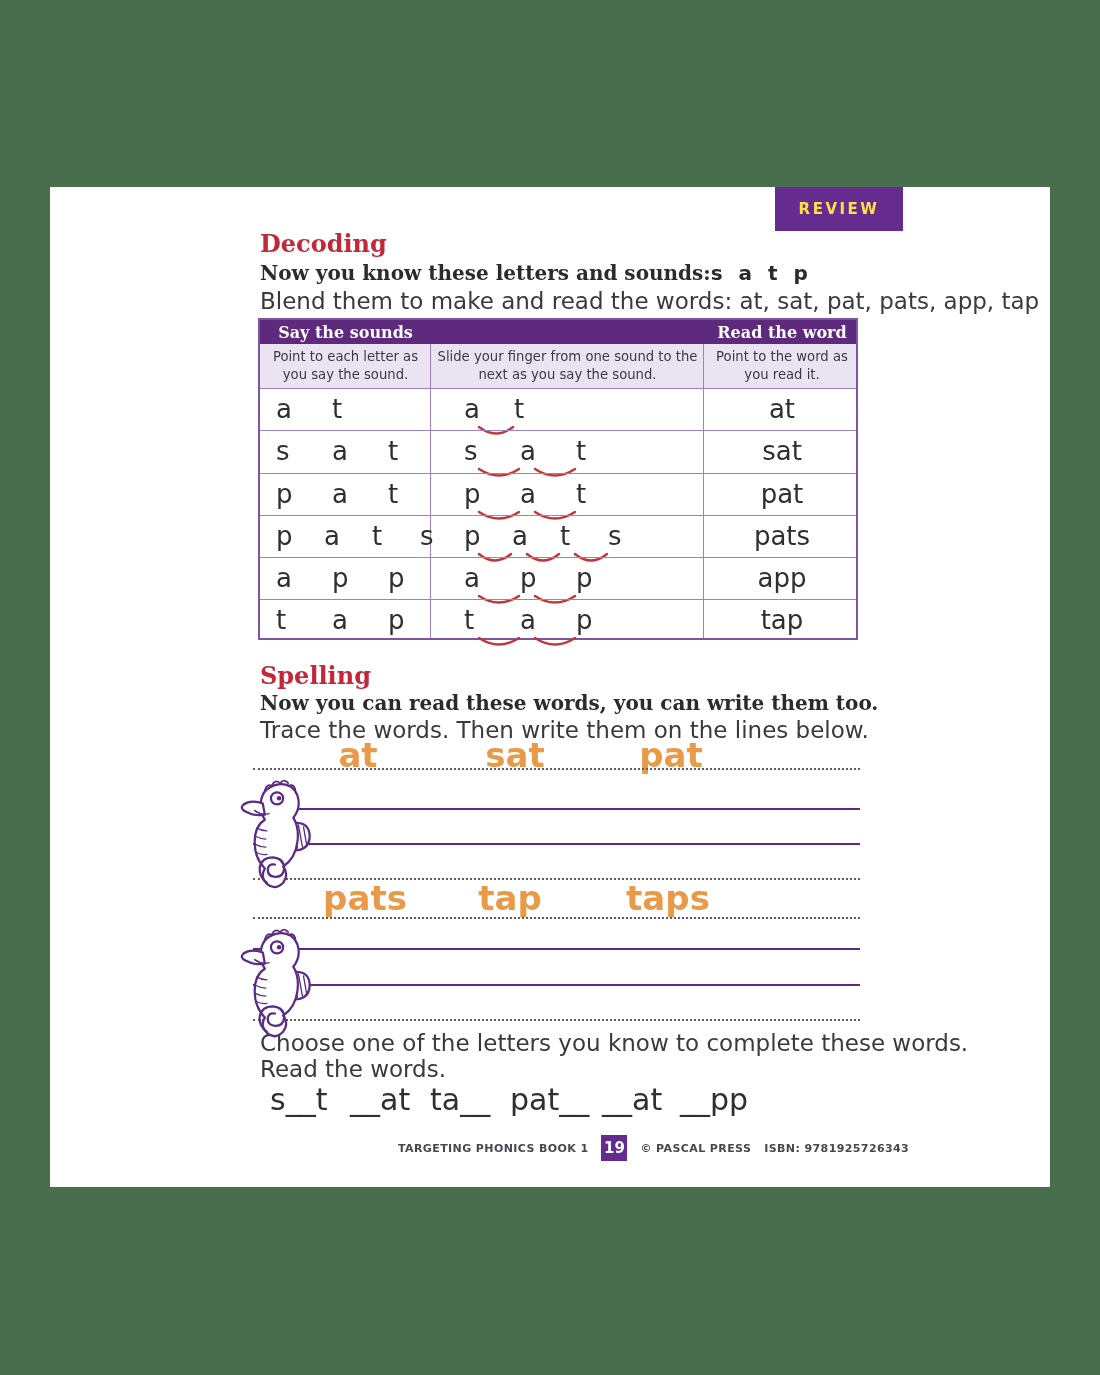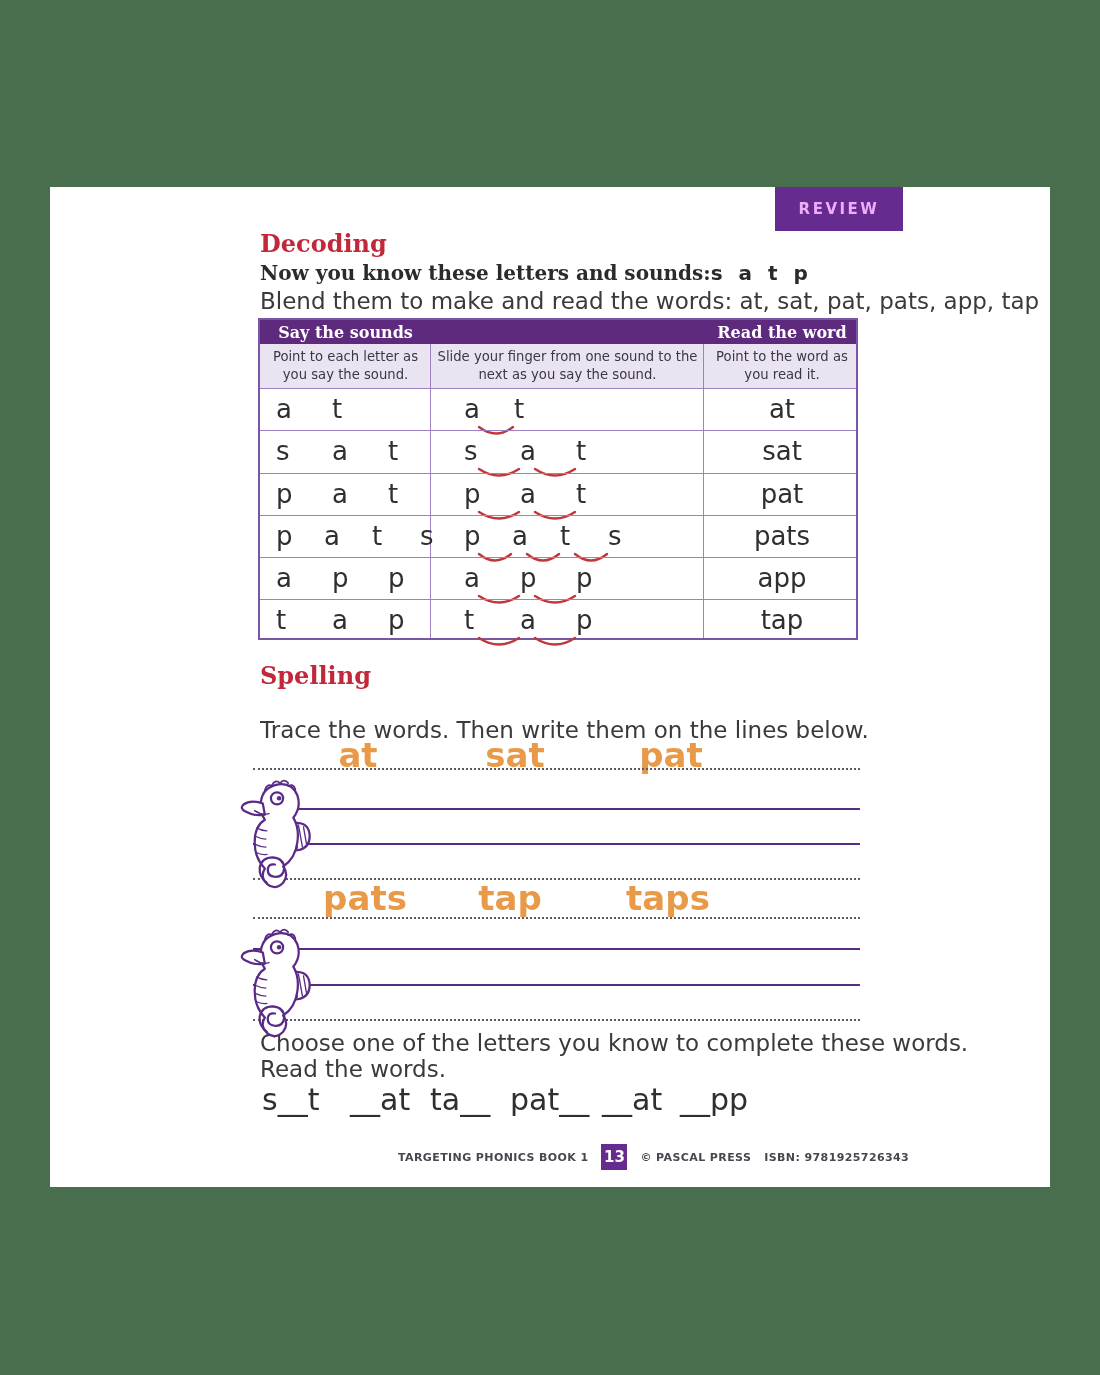--- a/index.html
+++ b/index.html
@@ -8,21 +8,21 @@
     background:#486E4D;overflow:hidden;
     font-family:"DejaVu Sans",sans-serif;
   }
   .page{
     position:absolute;left:50px;top:187px;width:1000px;height:1000px;
     background:#ffffff;
   }
   
   .badge{
     position:absolute;left:725px;top:0;width:128px;height:44px;
-    background:#662B8F;color:#f0abfc;display:flex;align-items:center;justify-content:center;
+    background:#662B8F;color:#fde047;display:flex;align-items:center;justify-content:center;
     font-size:15px;font-weight:bold;letter-spacing:2.5px;
   }
   
   .sect-heading{
     position:absolute;left:210px;color:#C1293B;
     font-family:"DejaVu Serif",serif;font-weight:bold;font-size:24px;
   }
   .bold-line{
     position:absolute;left:210px;color:#2E2A2C;
     font-family:"DejaVu Serif",serif;font-weight:bold;font-size:20px;
@@ -68,21 +68,21 @@
   .wline.solid{border-top:2.5px solid #5A2B86;}
   .seahorse{position:absolute;left:186px;width:78px;height:118px;z-index:3;}
   
   .cword{
     position:absolute;top:895px;font-size:30px;color:#2F2F2F;line-height:1.2;
   }
   
   .footer{
     position:absolute;left:348px;top:948px;height:26px;
     display:flex;align-items:center;gap:13px;
-    color:#4A4550;font-size:11px;font-weight:600;letter-spacing:0.4px;margin-top:9px;
+    color:#4A4550;font-size:11px;font-weight:600;letter-spacing:0.4px;
   }
   .pagebox{
     width:26px;height:26px;background:#662B8F;color:#fff;
     display:flex;align-items:center;justify-content:center;
     font-size:15px;font-weight:bold;letter-spacing:0;
   }
 </style>
 </head>
 <body>
 
@@ -197,20 +197,21 @@
               </svg></div>
             <div class="arc" style="left: 273px; width: 44px;"><svg width="44" height="12" viewBox="0 0 44 12">
                 <path d="M2 2 Q 22 15 42 2" fill="none" stroke="#C0373B" stroke-width="2.4" stroke-linecap="round"></path>
               </svg></div>
             <span class="readword">tap</span>
           </div>
         </div>
     </div>
 
     <div class="sect-heading" style="top:474px">Spelling</div>
+    <div class="bold-line" style="top:504px">Now you can read these words, you can write them too.</div>
     <div class="hand-line" style="top:530px">Trace the words. Then write them on the lines below.</div>
 
     <div id="trace1">
         <span class="trace-word" style="left: 308px; top: 551px;">at</span>
         <span class="trace-word" style="left: 465px; top: 551px;">sat</span>
         <span class="trace-word" style="left: 621px; top: 551px;">pat</span>
       </div>
     <div id="lines1">
         <div class="wline dotted" style="top: 581px;"></div>
         <div class="wline solid" style="top: 621px;"></div>
@@ -253,29 +254,29 @@
             <path d="M18,33 q7,5 14,3" fill="none" stroke-width="1.5"></path>
             <path d="M20,50 q5,3 10,3 M18,58 q6,3 11,3 M18,66 q6,3 11,3 M19,74 q6,3 11,2" fill="none" stroke-width="1.3"></path>
             <path d="M30,104 Q22,98 23,89 Q25,79 36,79 Q47,80 47,90 Q46,99 37,98 Q30,97 31,90 Q32,85 38,86" fill="none"></path>
           </g>
         </svg>
       </div>
 
     <div class="hand-line" style="top:843px">Choose one of the letters you know to complete these words.</div>
     <div class="hand-line" style="top:869px">Read the words.</div>
     <div id="cwords">
-        <span class="cword" style="left: 212px;">s__t</span>
+        <span class="cword" style="left: 220px;">s__t</span>
         <span class="cword" style="left: 300px;">__at</span>
         <span class="cword" style="left: 380px;">ta__</span>
         <span class="cword" style="left: 460px;">pat__</span>
         <span class="cword" style="left: 552px;">__at</span>
         <span class="cword" style="left: 630px;">__pp</span>
       </div>
 
     <div class="footer">
       <span>TARGETING PHONICS BOOK 1</span>
-      <span class="pagebox">13</span>
+      <span class="pagebox">19</span>
       <span>© PASCAL PRESS</span>
       <span>ISBN: 9781925726343</span>
     </div>
 
   </div>
 </div>
 
 </body></html>

